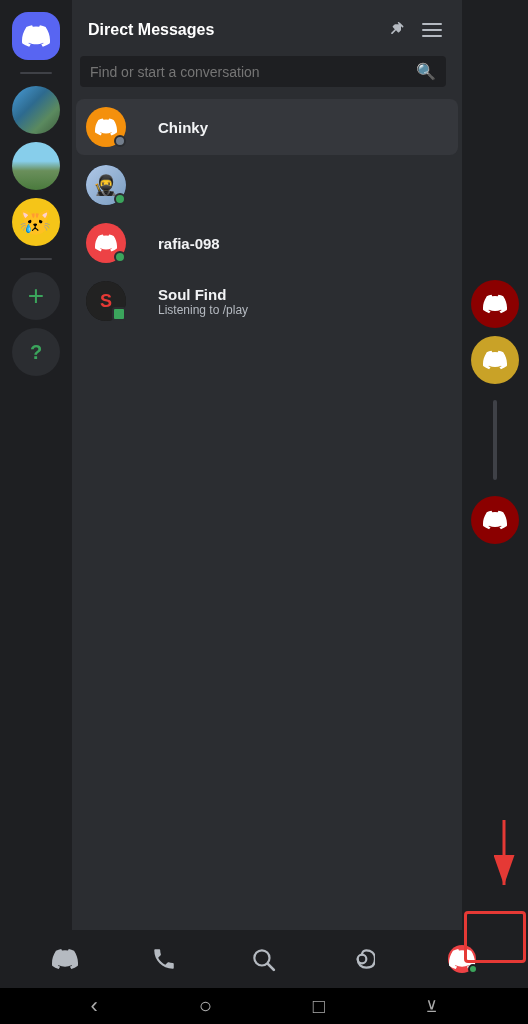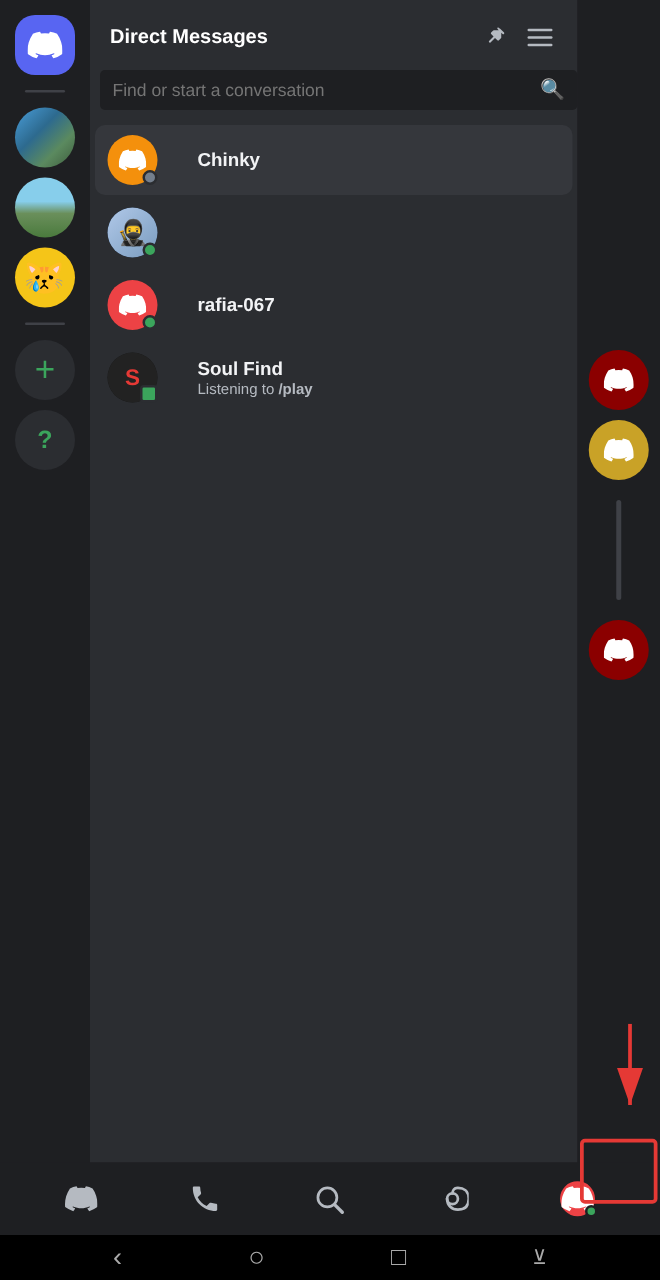--- a/index.html
+++ b/index.html
@@ -135,21 +135,21 @@
       width: 28px;
       height: 28px;
       display: flex;
       align-items: center;
       justify-content: center;
       cursor: pointer;
       color: #b5bac1;
     }
 
     .search-bar {
-      margin: 0 0 12px 8px;
+      margin: 0 16px 12px 8px;
       background: #1e1f22;
       border-radius: 4px;
       display: flex;
       align-items: center;
       padding: 6px 10px;
       gap: 24px;
     }
 
     .search-input {
       flex: 1;
@@ -230,21 +230,21 @@
 
     .dm-sub {
       font-size: 12px;
       color: #b5bac1;
       white-space: nowrap;
       overflow: hidden;
       text-overflow: ellipsis;
     }
 
     .dm-sub .slash-cmd {
-      font-weight: 700;
+      font-weight: 400;
       color: #b5bac1;
     }
 
     
     .right-servers {
       position: absolute;
       right: 0; top: 0;
       width: 66px;
       height: 930px;
       background: #1e1f22;
@@ -472,21 +472,21 @@
     <div class="dm-item">
       <div class="dm-avatar-wrapper">
         <div class="dm-avatar av-red">
           <svg width="22" height="22" viewBox="0 0 24 24" fill="white">
             <path d="M20.317 4.37a19.791 19.791 0 0 0-4.885-1.515.074.074 0 0 0-.079.037c-.21.375-.444.864-.608 1.25a18.27 18.27 0 0 0-5.487 0 12.64 12.64 0 0 0-.617-1.25.077.077 0 0 0-.079-.037A19.736 19.736 0 0 0 3.677 4.37a.07.07 0 0 0-.032.027C.533 9.046-.32 13.58.099 18.057.1 18.081.114 18.105.137 18.12a19.9 19.9 0 0 0 5.993 3.03.078.078 0 0 0 .084-.028 14.09 14.09 0 0 0 1.226-1.994.076.076 0 0 0-.041-.106 13.107 13.107 0 0 1-1.872-.892.077.077 0 0 1-.008-.128 10.2 10.2 0 0 0 .372-.292.074.074 0 0 1 .077-.01c3.928 1.793 8.18 1.793 12.062 0a.074.074 0 0 1 .078.01c.12.098.246.198.373.292a.077.077 0 0 1-.006.127 12.299 12.299 0 0 1-1.873.892.077.077 0 0 0-.041.107c.36.698.772 1.362 1.225 1.993a.076.076 0 0 0 .084.028 19.839 19.839 0 0 0 6.002-3.03.077.077 0 0 0 .032-.054c.5-5.177-.838-9.674-3.549-13.66a.061.061 0 0 0-.031-.03z"></path>
           </svg>
         </div>
         <div class="status-dot status-online"></div>
       </div>
       <div class="dm-info">
-        <div class="dm-name">rafia-067</div>
+        <div class="dm-name">rafia-098</div>
       </div>
     </div>
 
     <div class="dm-item">
       <div class="dm-avatar-wrapper">
         <div class="dm-avatar" style="background:#1a1a1a;">
 
           <div style="width:40px;height:40px;background:#222;border-radius:50%;display:flex;align-items:center;justify-content:center;position:relative;">
             <span style="color:#e53935;font-size:18px;font-weight:900;">S</span>
             <span style="position:absolute;bottom:1px;right:1px;font-size:11px;">📱</span>

